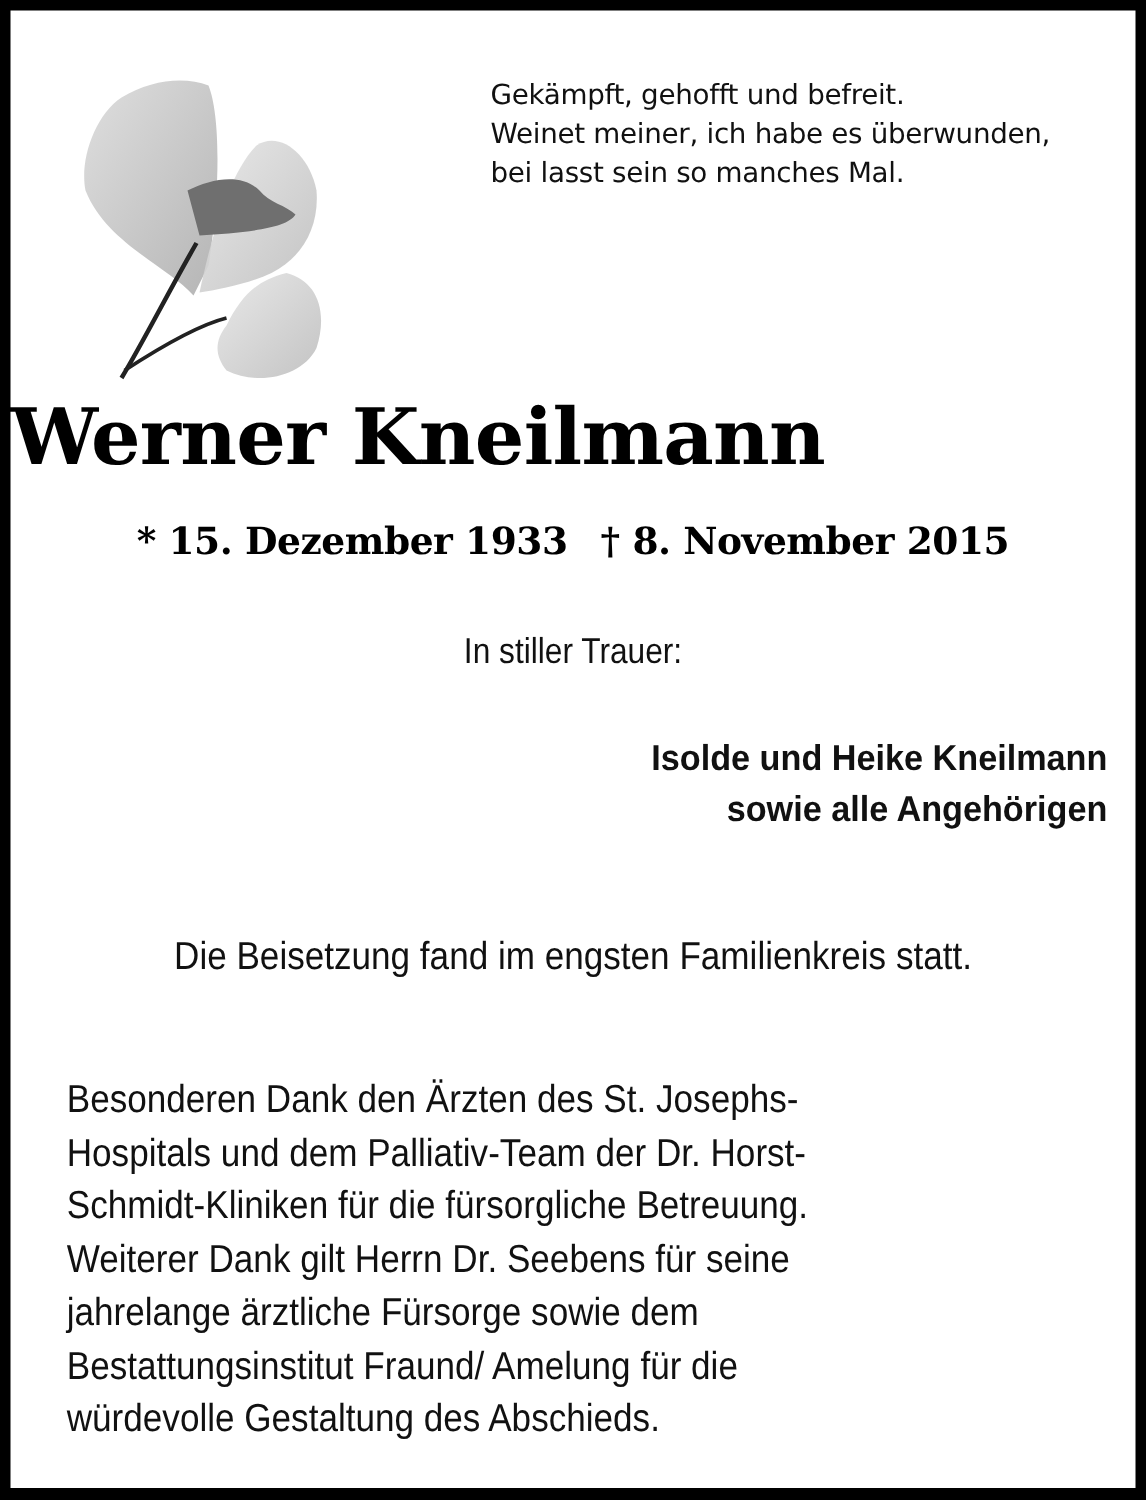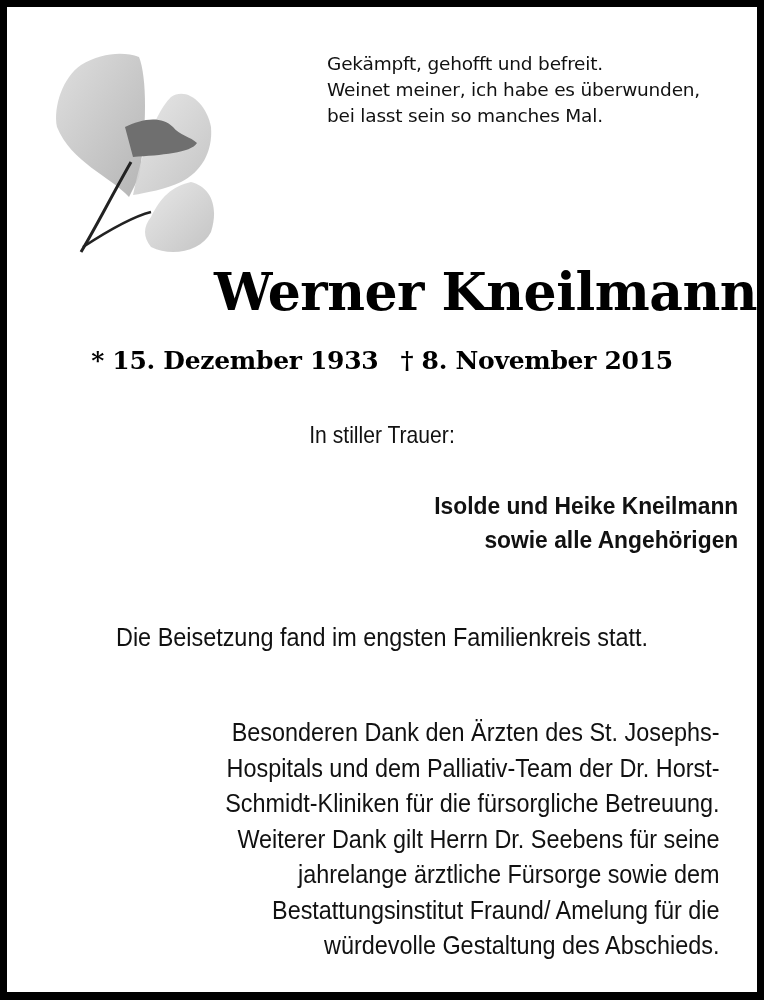--- a/index.html
+++ b/index.html
@@ -17,21 +17,21 @@
     }
     .poem {
       position: absolute; left: 320px; top: 44px;
       font-family: "DejaVu Sans", sans-serif;
       font-size: 18.5px; line-height: 26px; color: #111;
       letter-spacing: -0.2px;
     }
     .poem div { white-space: nowrap; }
     .name {
       position: absolute; left: 0; right: 0; top: 250px;
-      text-align: right;
+      text-align: left;
       font-family: "DejaVu Serif", serif; font-weight: bold;
       font-size: 52px; line-height: 70px; color: #000;
       letter-spacing: -0.5px;
     }
     .dates {
       position: absolute; left: 0; right: 0; top: 336px;
       text-align: center;
       font-family: "DejaVu Serif", serif; font-weight: bold;
       font-size: 25px; line-height: 36px; color: #000;
       white-space: pre;
@@ -55,21 +55,21 @@
     .burial {
       position: absolute; left: 0; right: 0; top: 612px;
       text-align: center;
       font-family: "Liberation Sans", sans-serif;
       font-size: 26px; line-height: 36px; color: #111;
       transform: scaleX(0.9);
       white-space: nowrap;
     }
     .thanks {
       position: absolute; left: 0; right: 0; top: 708px;
-      text-align: right;
+      text-align: left;
       font-family: "Liberation Sans", sans-serif;
       font-size: 26px; line-height: 35.5px; color: #111;
     }
     .thanks div { white-space: nowrap; transform: scaleX(0.9); }
   </style>
 </head>
 <body>
 
 <div class="frame">
 

